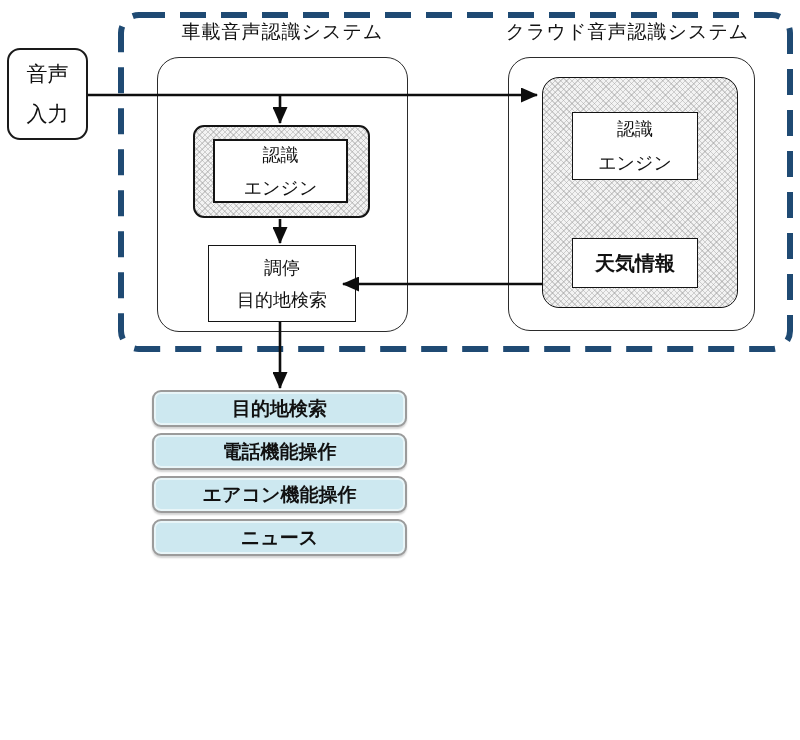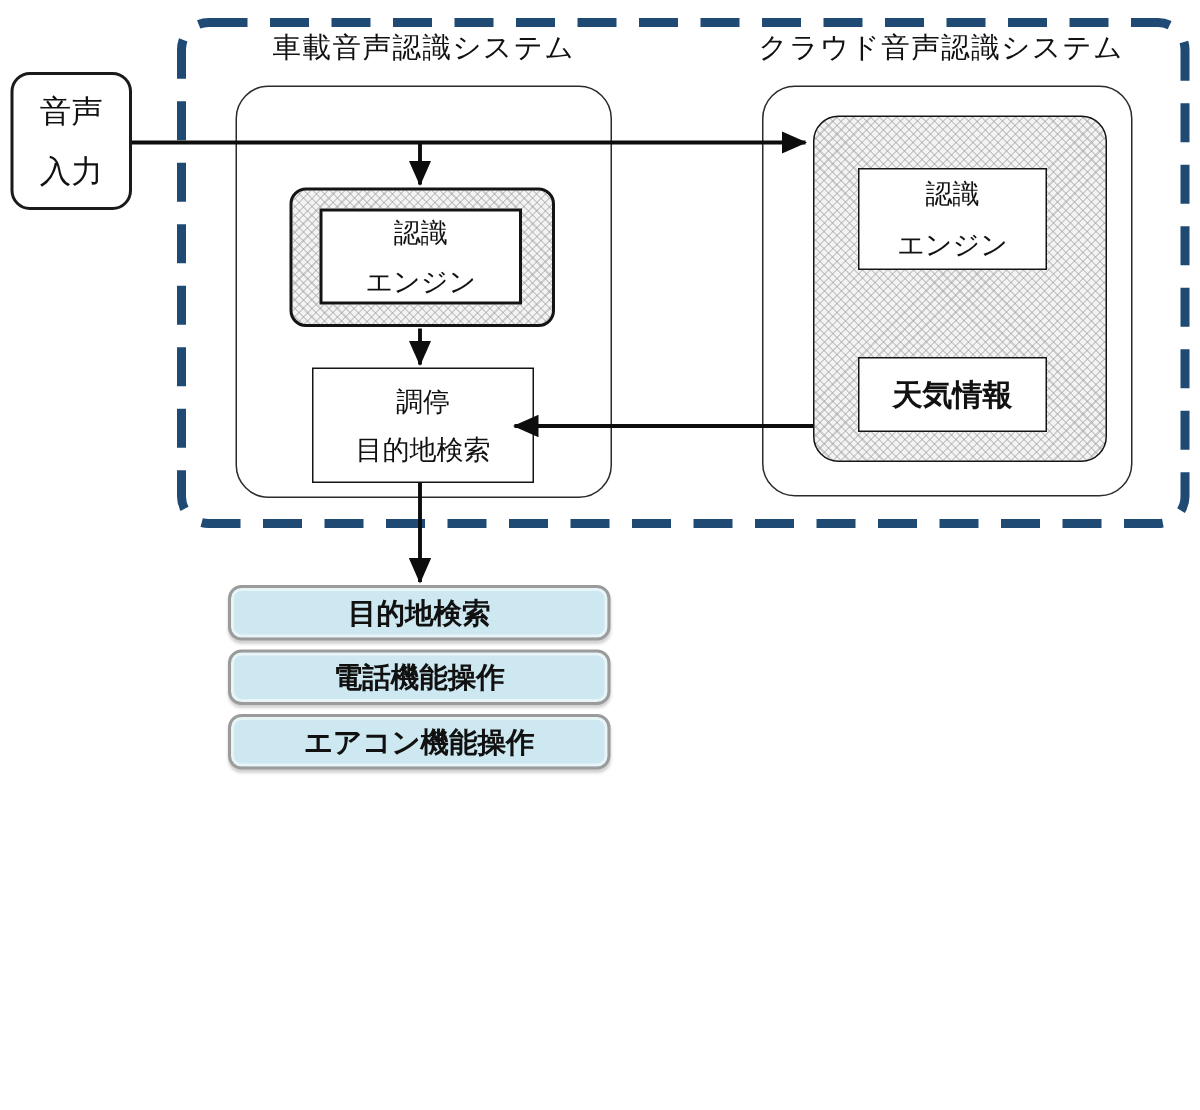--- a/index.html
+++ b/index.html
@@ -132,20 +132,21 @@
   <div class="abs white-box cloud-recog">
     <span>認識</span>
     <span>エンジン</span>
   </div>
   <div class="abs white-box intent-box">天気情報</div>
 
   <div class="abs functions">
     <div class="func-item">目的地検索</div>
     <div class="func-item">電話機能操作</div>
     <div class="func-item">エアコン機能操作</div>
+    <div class="func-item">ニュース</div>
   </div>
 
   <svg class="overlay" width="800" height="740" viewBox="0 0 800 740" xmlns="http://www.w3.org/2000/svg">
     <defs>
       <marker id="arrow" markerUnits="userSpaceOnUse" markerWidth="17" markerHeight="15" viewBox="0 0 17 15" refX="16" refY="7.5" orient="auto">
         <path d="M0,0 L17,7.5 L0,15 z" fill="#0d0d0d"></path>
       </marker>
     </defs>
 
     <rect x="121" y="15" width="669" height="334" rx="18" fill="none" stroke="#1F4A73" stroke-width="6" stroke-dasharray="26 15"></rect>

